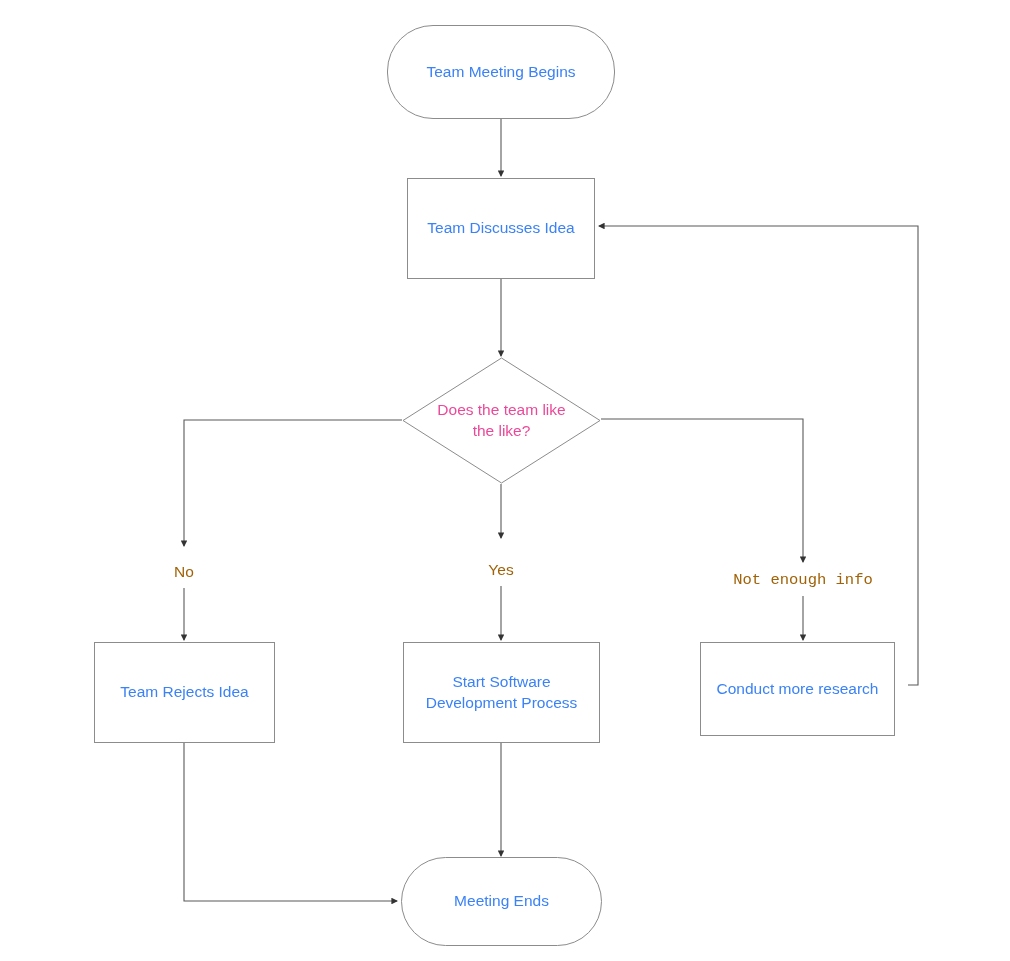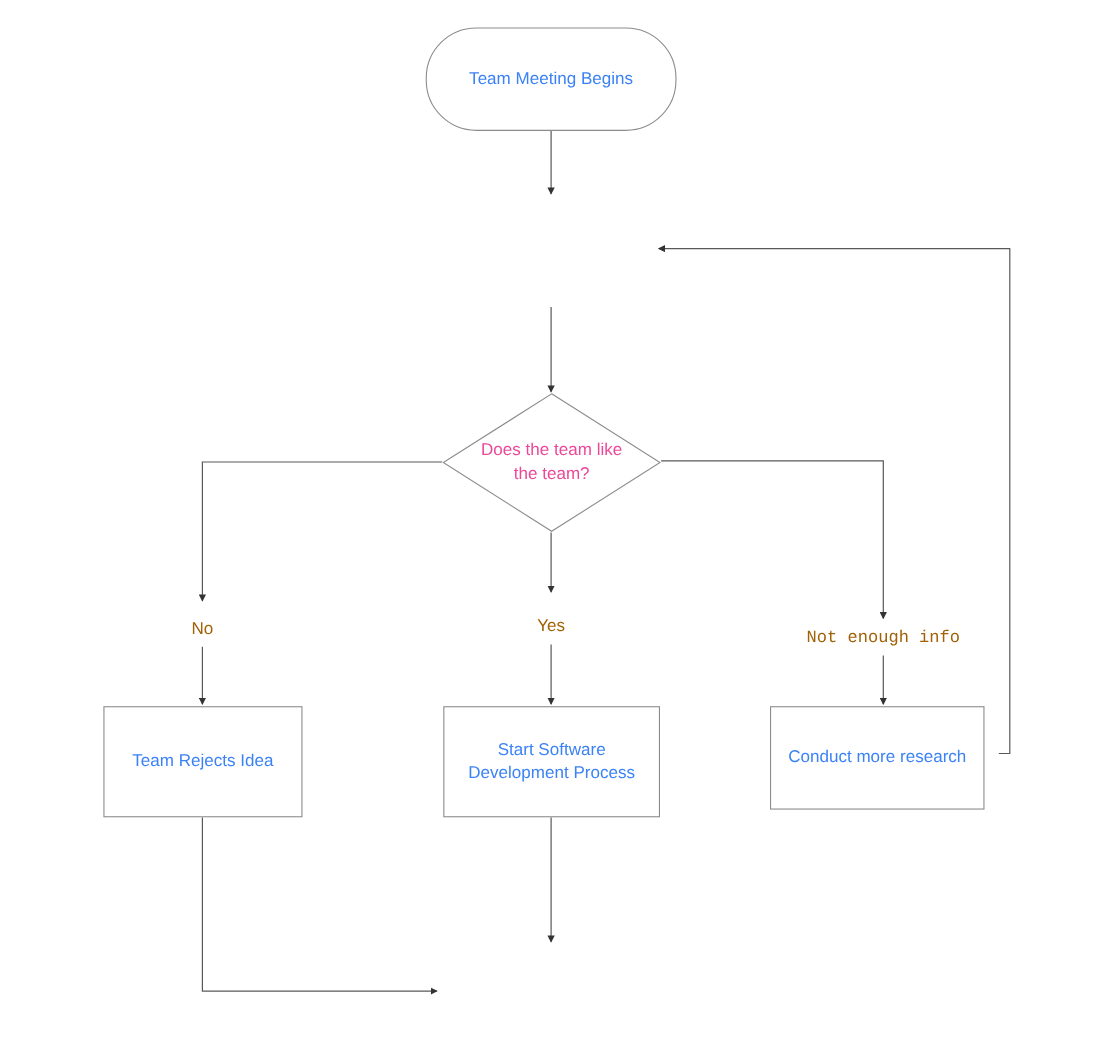--- a/index.html
+++ b/index.html
@@ -109,28 +109,31 @@
       <path d="M 184 743 L 184 901 L 397 901" marker-end="url(#arrow)"></path>
 
       <path d="M 501 743 L 501 856" marker-end="url(#arrow)"></path>
     </g>
   </svg>
 
   <div class="node terminator" style="left:387px; top:25px; width:228px; height:94px;">
     <span>Team Meeting Begins</span>
   </div>
 
+  <div class="node process" style="left:407px; top:178px; width:188px; height:101px;">
+    <span>Team Discusses Idea</span>
+  </div>
 
   <div class="decision-wrap" style="left:402px; top:357px; width:199px; height:127px;">
     <svg class="diamond" width="199" height="127" viewBox="0 0 199 127" xmlns="http://www.w3.org/2000/svg">
       <polygon points="99.5,1 198,63.5 99.5,126 1,63.5" fill="#ffffff" stroke="#8c8c8c" stroke-width="1"></polygon>
     </svg>
     <div class="decision-label">
       <div>Does the team like</div>
-      <div>the team?</div>
+      <div>the like?</div>
     </div>
   </div>
 
   <div class="edge-label" style="left:184px; top:563px;">No</div>
 
   <div class="edge-label" style="left:501px; top:561px;">Yes</div>
 
   <div class="edge-label" style="left:803px; top:571px;font-family:Liberation Mono, monospace;">Not enough info</div>
 
   <div class="node process" style="left:94px; top:642px; width:181px; height:101px;">
@@ -141,14 +144,17 @@
     <div>
       <div>Start Software</div>
       <div>Development Process</div>
     </div>
   </div>
 
   <div class="node process" style="left:700px; top:642px; width:195px; height:94px;">
     <span>Conduct more research</span>
   </div>
 
+  <div class="node terminator" style="left:401px; top:857px; width:201px; height:89px;">
+    <span>Meeting Ends</span>
+  </div>
 
 </div>
 
 </body></html>

